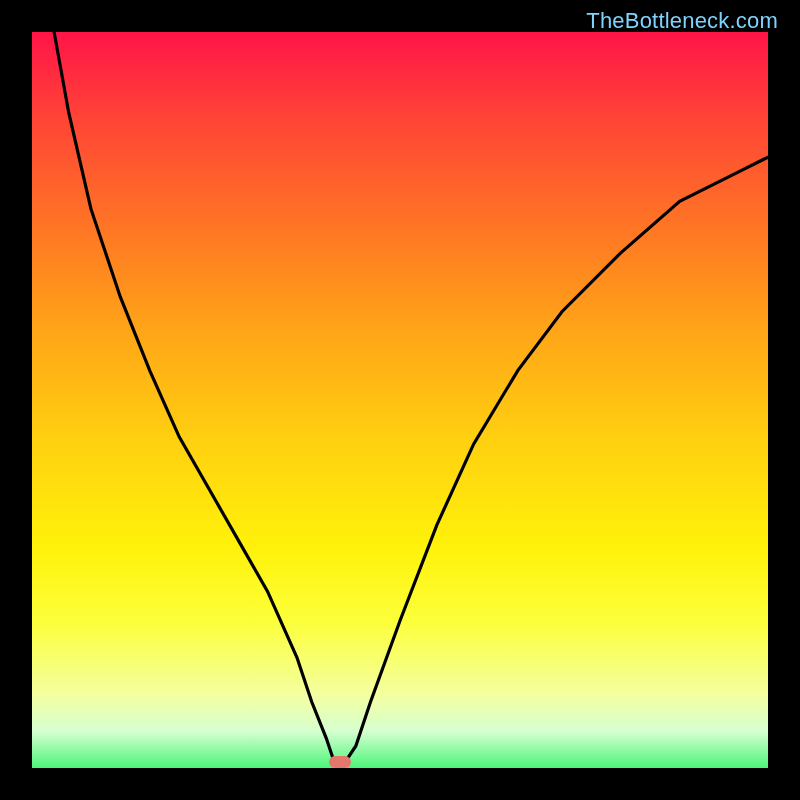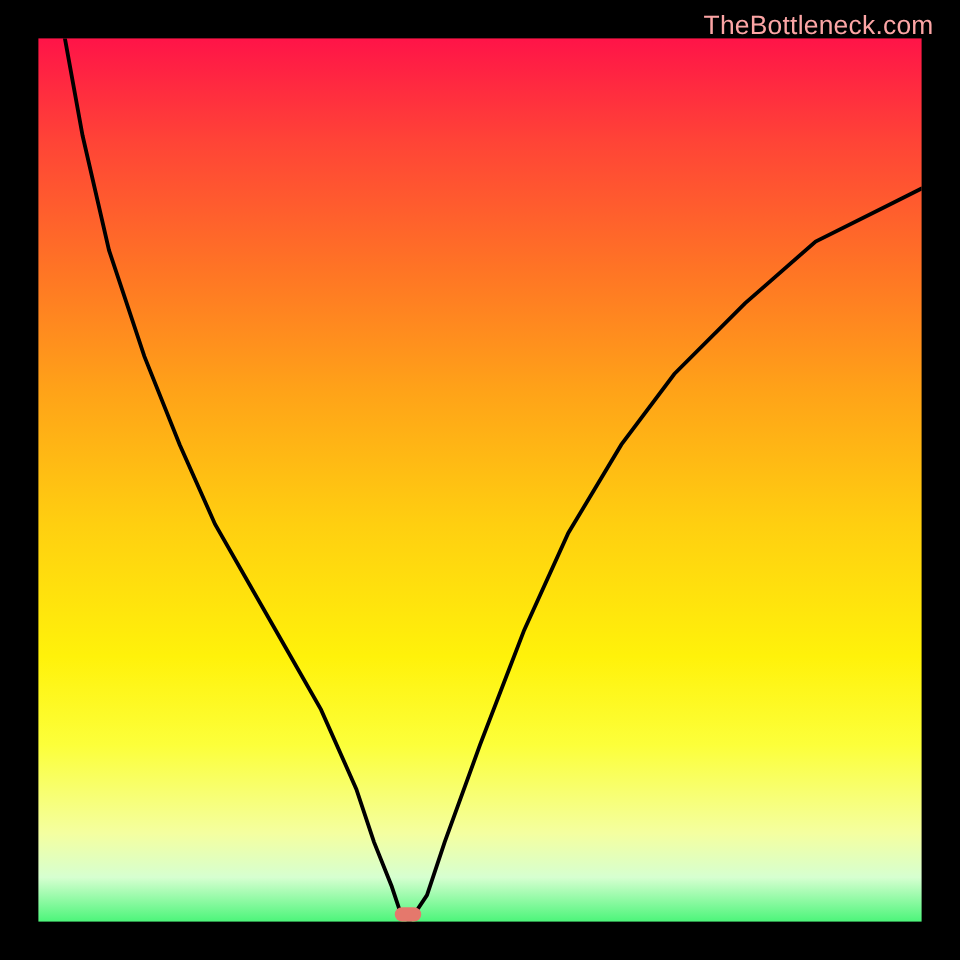--- a/index.html
+++ b/index.html
@@ -36,21 +36,21 @@
       #fcff3a 80%,
       #f4ffa0 90%,
       #d6ffd0 95%,
       #4cf57a 100%
     );
   }
   .watermark {
     position: absolute;
     top: 8px;
     right: 22px;
-    color: #fca5a5;
+    color: #7dd3fc;
     font-size: 22px;
     font-weight: 500;
     letter-spacing: 0.2px;
     user-select: none;
   }
   .curve-svg {
     position: absolute;
     left: 32px;
     top: 32px;
     width: 736px;

